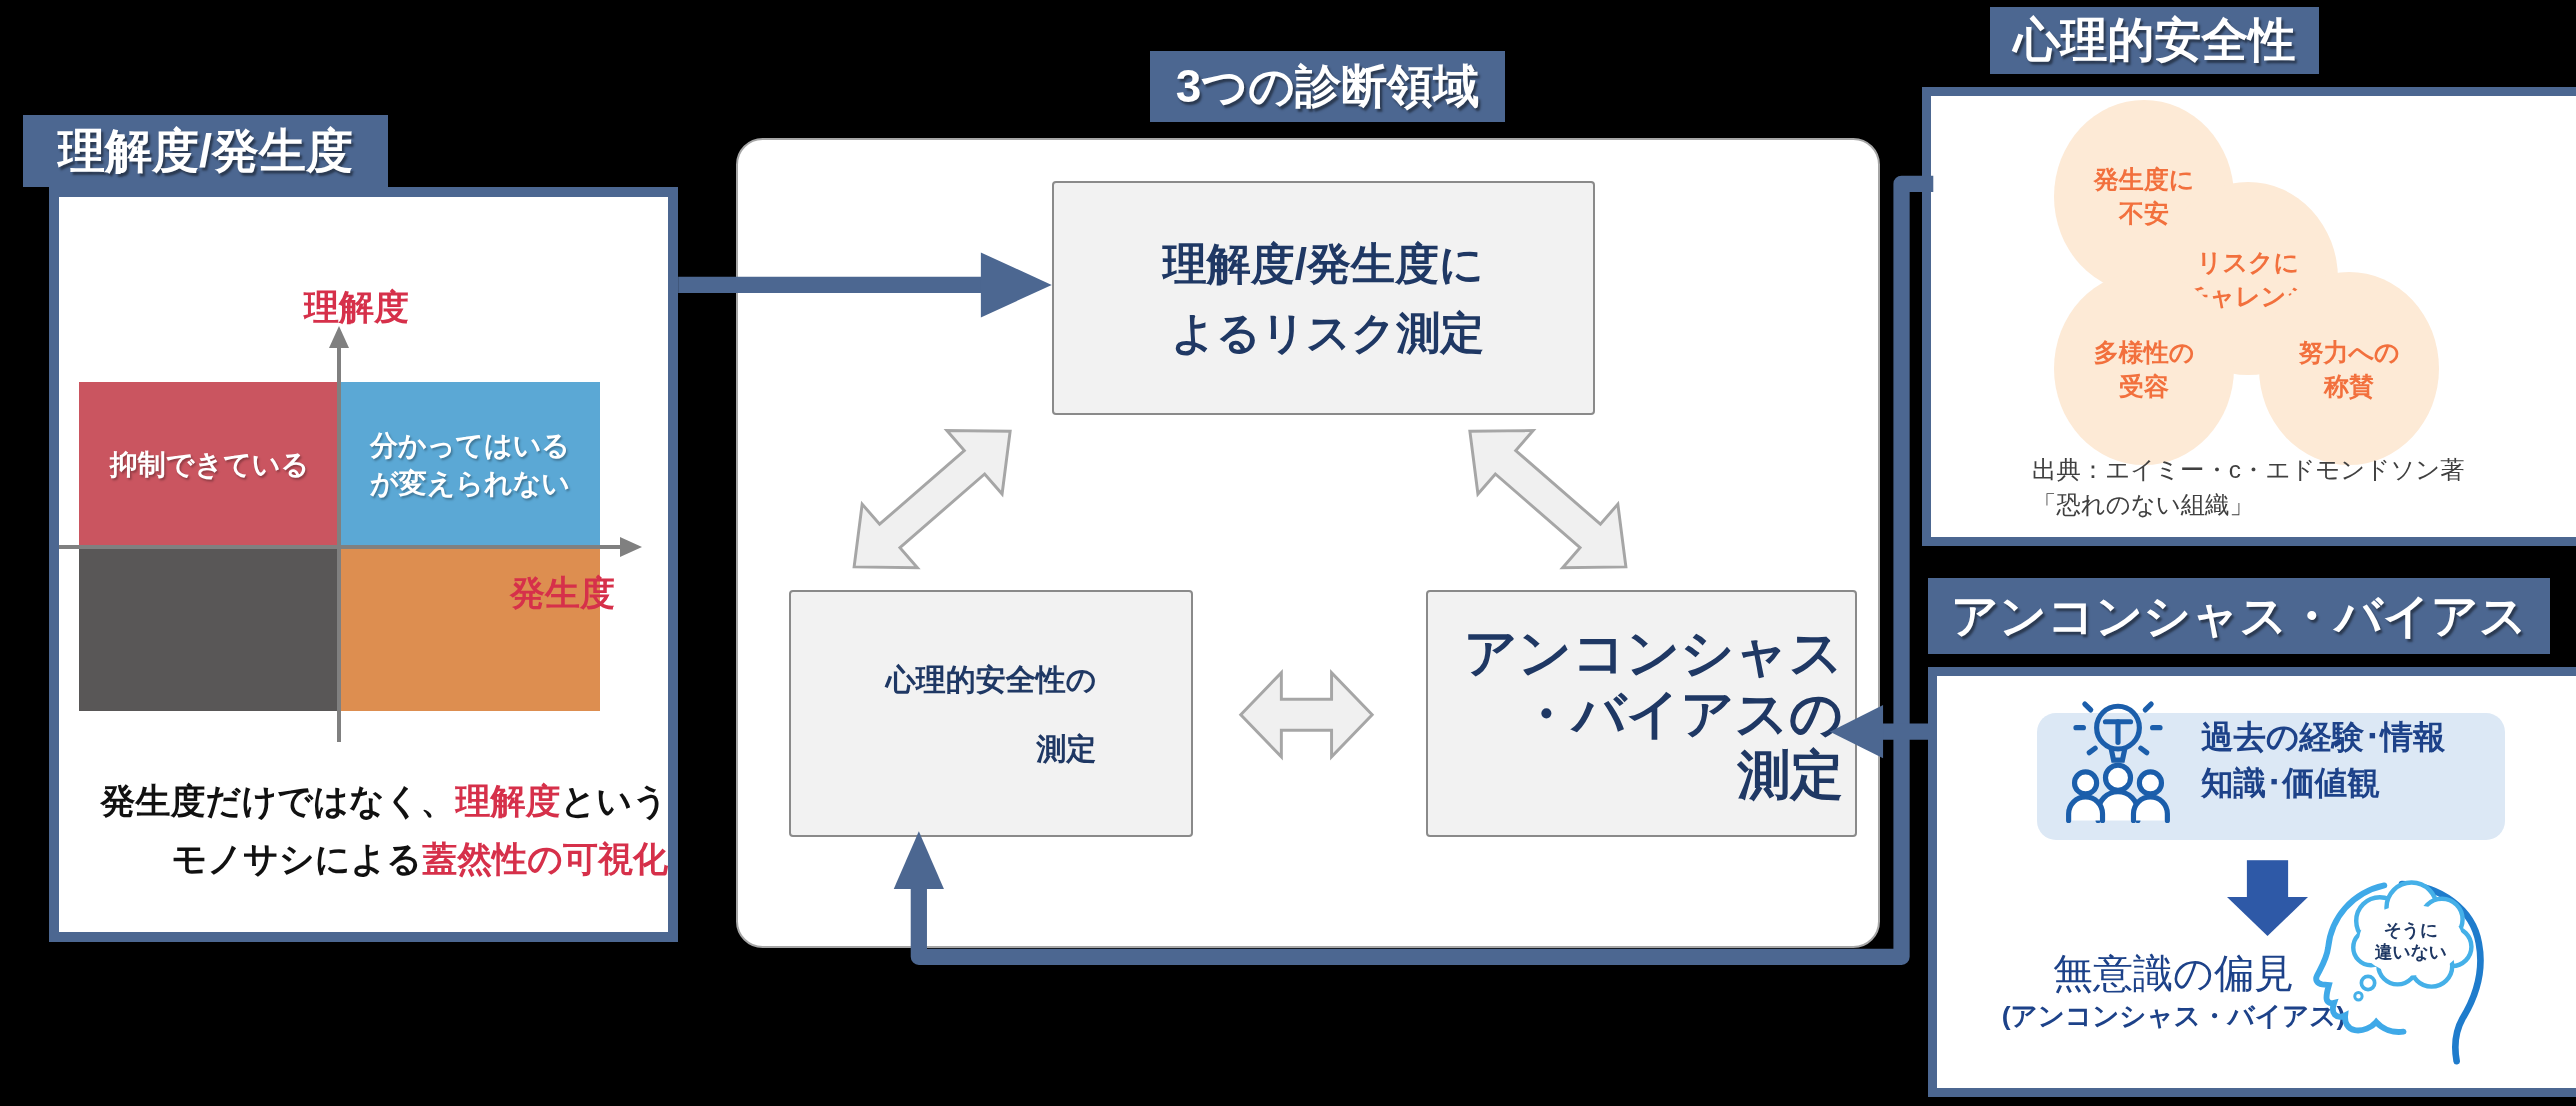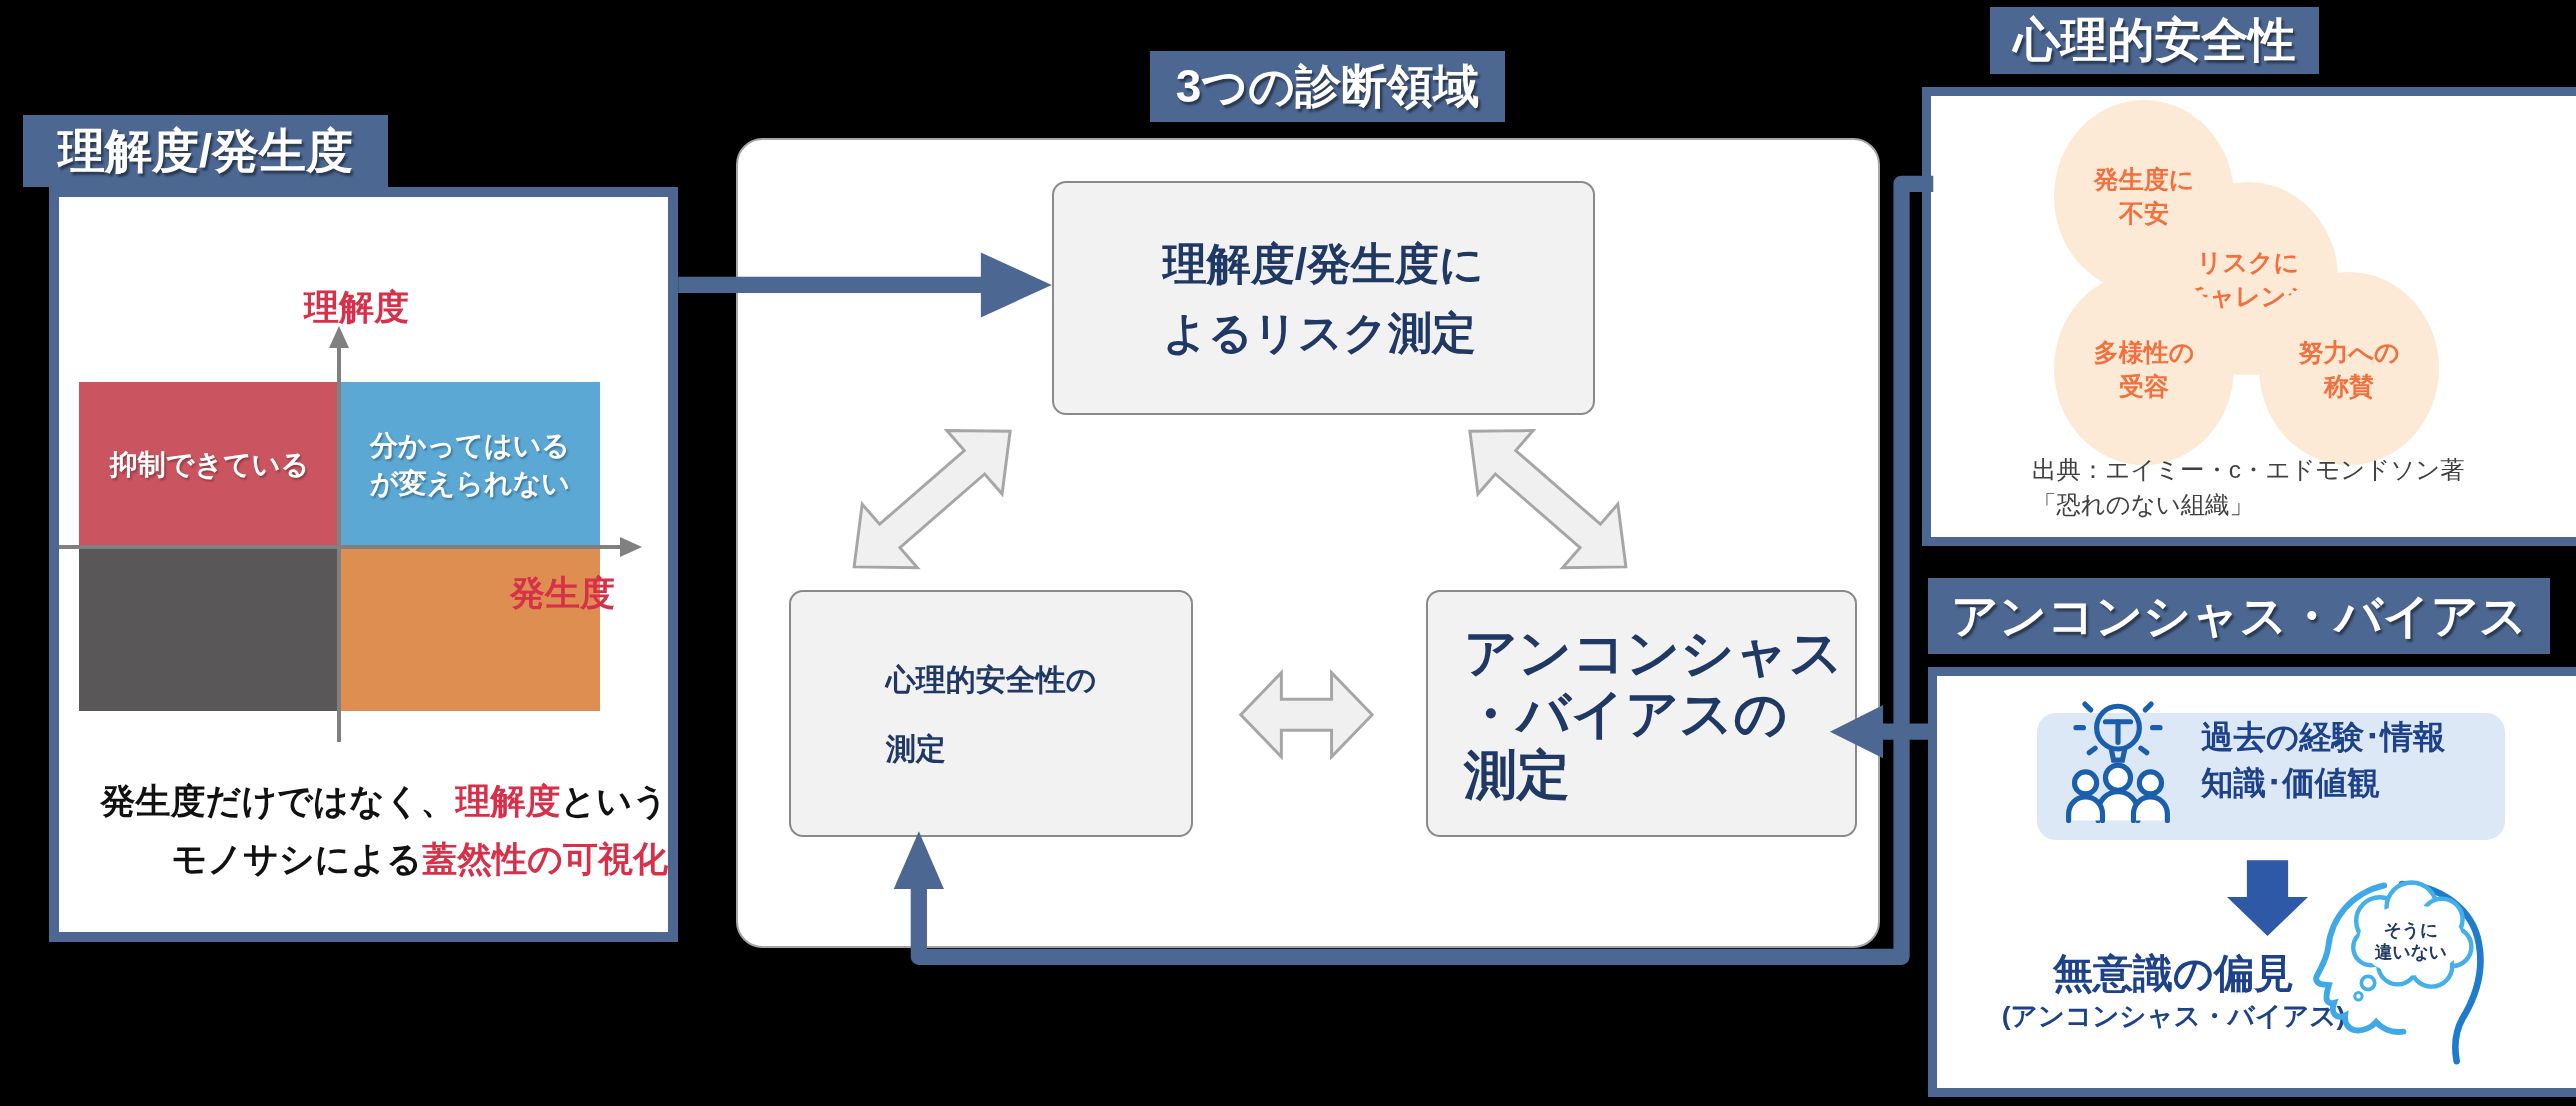--- a/index.html
+++ b/index.html
@@ -33,22 +33,22 @@
   .axis-label{position:absolute;color:#d6304a;font-weight:bold;font-size:35px;}
   .y-label{left:245px;top:87px;}
   .x-label{left:451px;top:373px;}
   .lp-caption{position:absolute;left:0;top:575px;width:100%;text-align:right;
               font-size:35px;font-weight:bold;color:#111;line-height:58px;}
   .red{color:#d6304a;}
   
   .c-title{left:1150px;top:51px;width:355px;height:71px;font-size:46px;}
   .c-container{position:absolute;left:736px;top:138px;width:1144px;height:810px;
                background:#fff;border:2.2px solid #a6a6a6;border-radius:26.6px;box-sizing:border-box;}
-  .cbox{position:absolute;background:#f2f2f2;border:2.2px solid #8a8a8a;border-radius:14px;
-        display:flex;align-items:center;justify-content:center;text-align:left;
+  .cbox{position:absolute;background:#f2f2f2;border:2.2px solid #8a8a8a;border-radius:4px;
+        display:flex;align-items:center;justify-content:center;text-align:right;
         color:#1f3864;font-weight:bold;white-space:pre-line;}
   .box-risk{left:1052px;top:181px;width:539px;height:230px;font-size:44px;line-height:69px;}
   .box-safety{left:789px;top:590px;width:400px;height:243px;font-size:30px;line-height:69px;}
   .box-bias{left:1426px;top:590px;width:403px;height:243px;font-size:53px;line-height:61px;padding-left:24px;}
   .overlay{position:absolute;left:0;top:0;width:2576px;height:1106px;z-index:5;pointer-events:none;}
   
   .ps-title{left:1990px;top:7.4px;width:329px;height:67px;font-size:47px;}
   .ps-body{position:absolute;left:1922px;top:87px;width:665px;height:459px;
            background:#fff;border:9.6px solid #4c6791;box-sizing:border-box;}
   .ellipse{position:absolute;width:180px;height:193px;border-radius:50%;background:#fdead6;
@@ -59,21 +59,21 @@
   .citation{position:absolute;left:101px;top:356px;font-size:24.4px;line-height:35px;
             color:#404040;white-space:pre-line;font-weight:normal;}
   .bias-title{left:1928px;top:578px;width:622px;height:76px;font-size:47px;}
   .bias-body{position:absolute;left:1928px;top:667px;width:659px;height:430px;
              background:#fff;border:9.6px solid #4c6791;box-sizing:border-box;}
   .bluebox{position:absolute;left:100px;top:37px;width:468px;height:127px;
            background:#dce8f5;border-radius:19px;}
   .bluebox-text{position:absolute;left:164px;top:17.7px;font-size:32.5px;line-height:46px;
                 color:#1d4289;font-weight:bold;white-space:pre-line;}
   .result-title{position:absolute;left:29.5px;top:270px;width:414px;text-align:center;
-                color:#1d4289;font-weight:bold;font-size:40px;}
+                color:#1d4289;font-weight:normal;font-size:40px;}
   .result-sub{position:absolute;left:29.5px;top:322px;width:414px;text-align:center;
               color:#1d4289;font-weight:bold;font-size:26.6px;}
 </style>
 </head>
 <body>
 
 <div class="page">
 
   <div class="titlebar lp-title">理解度/発生度</div>
   <div class="lp-body">

